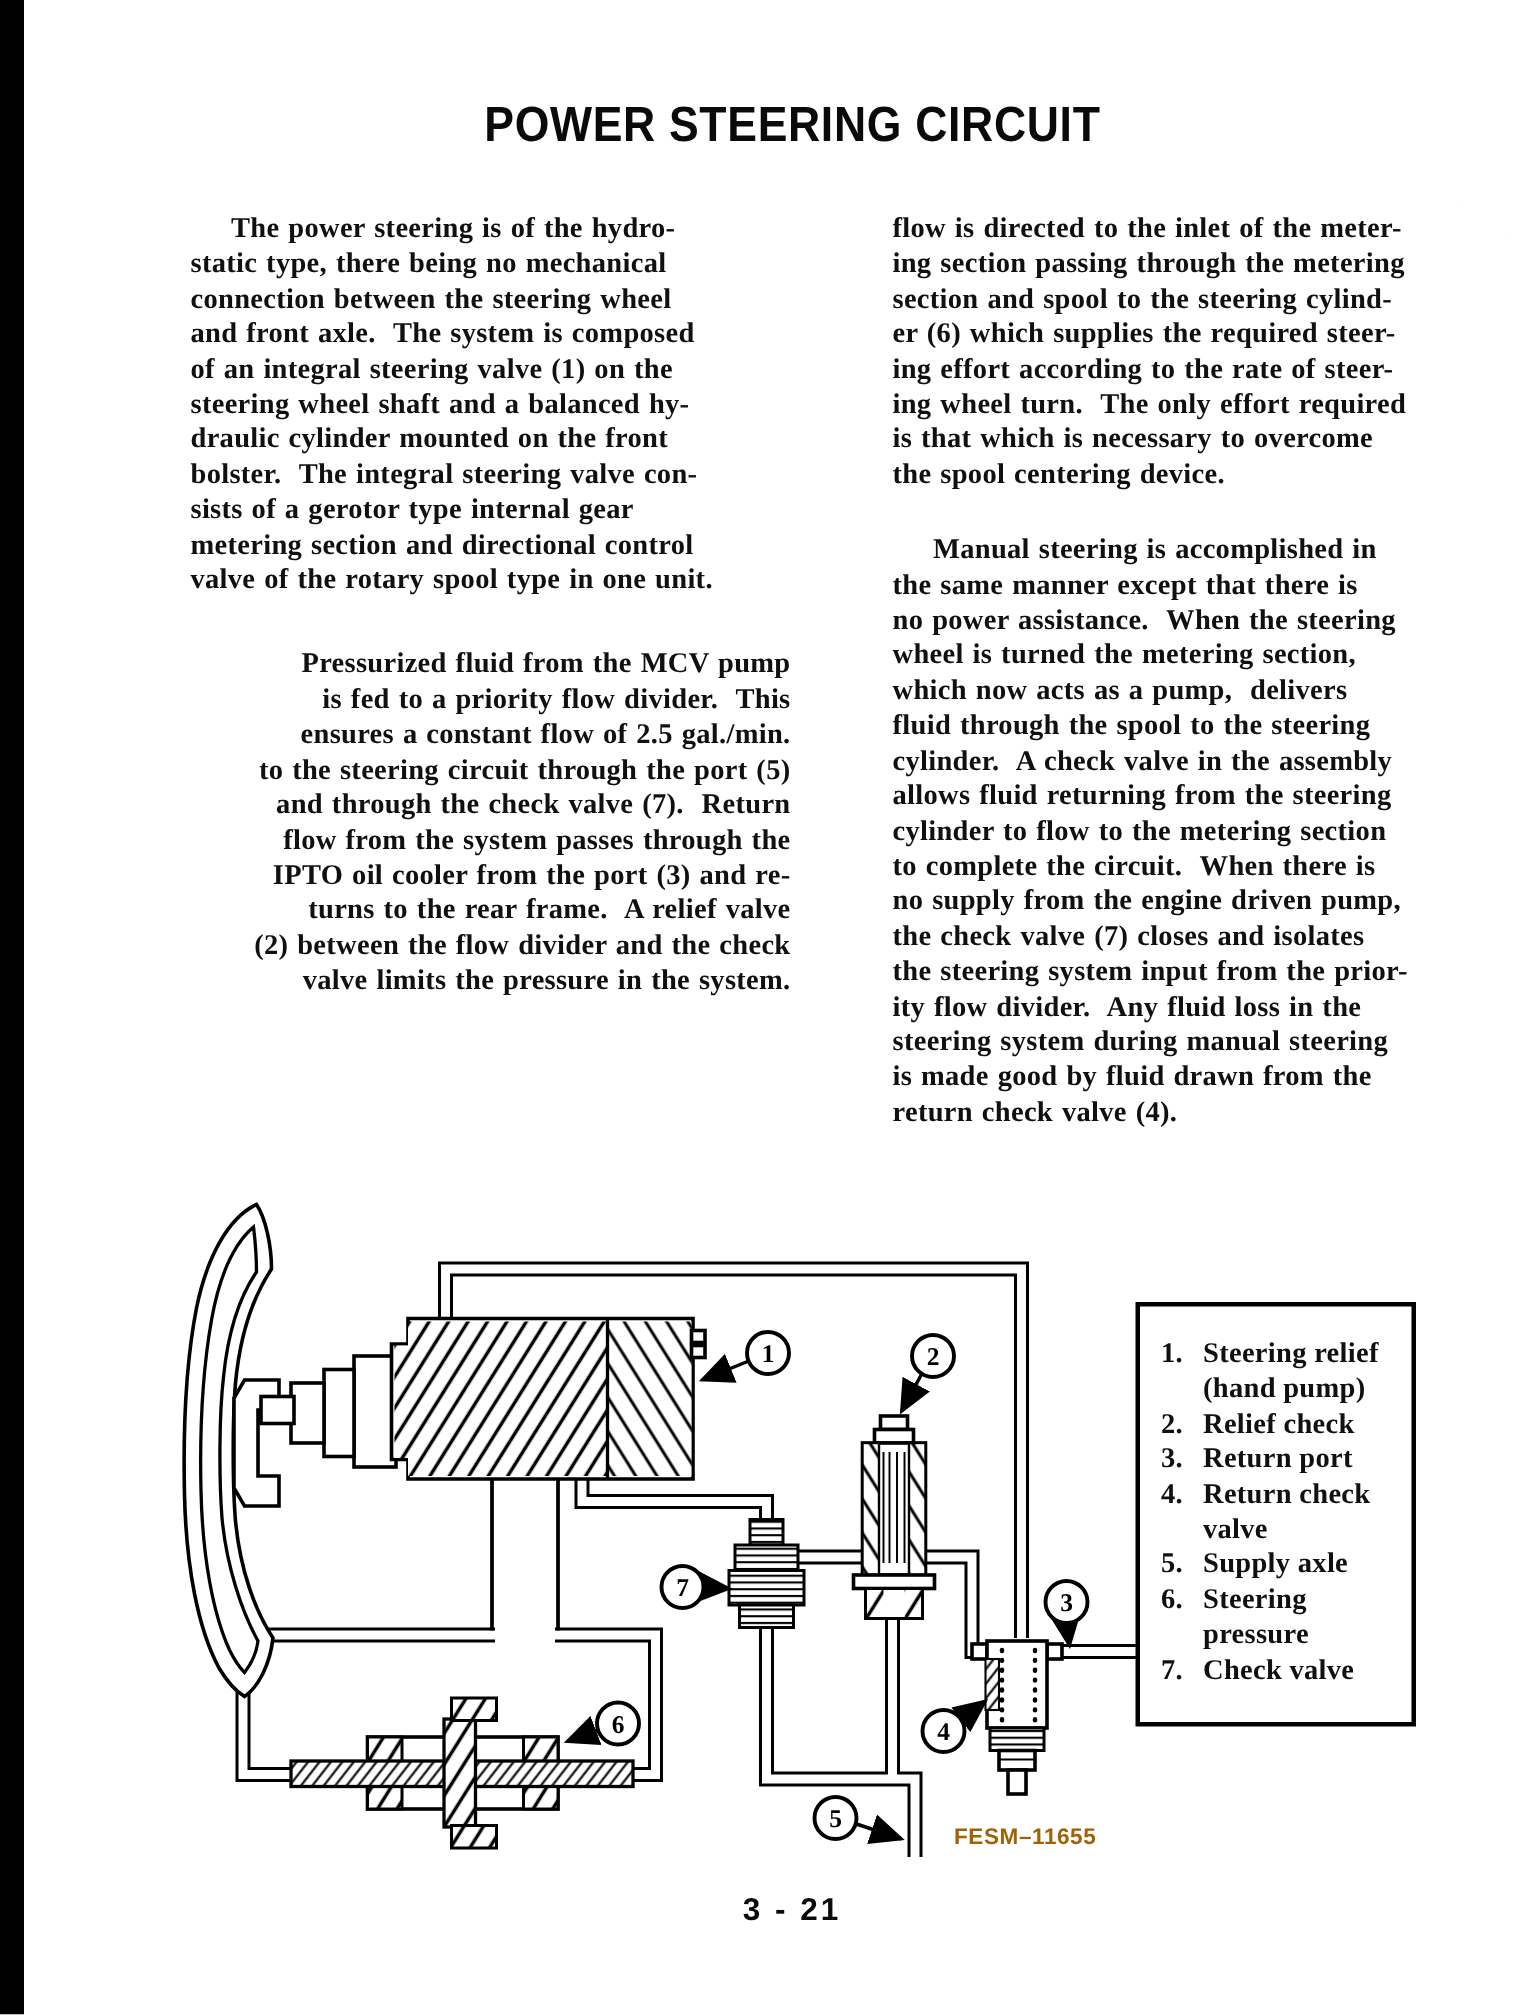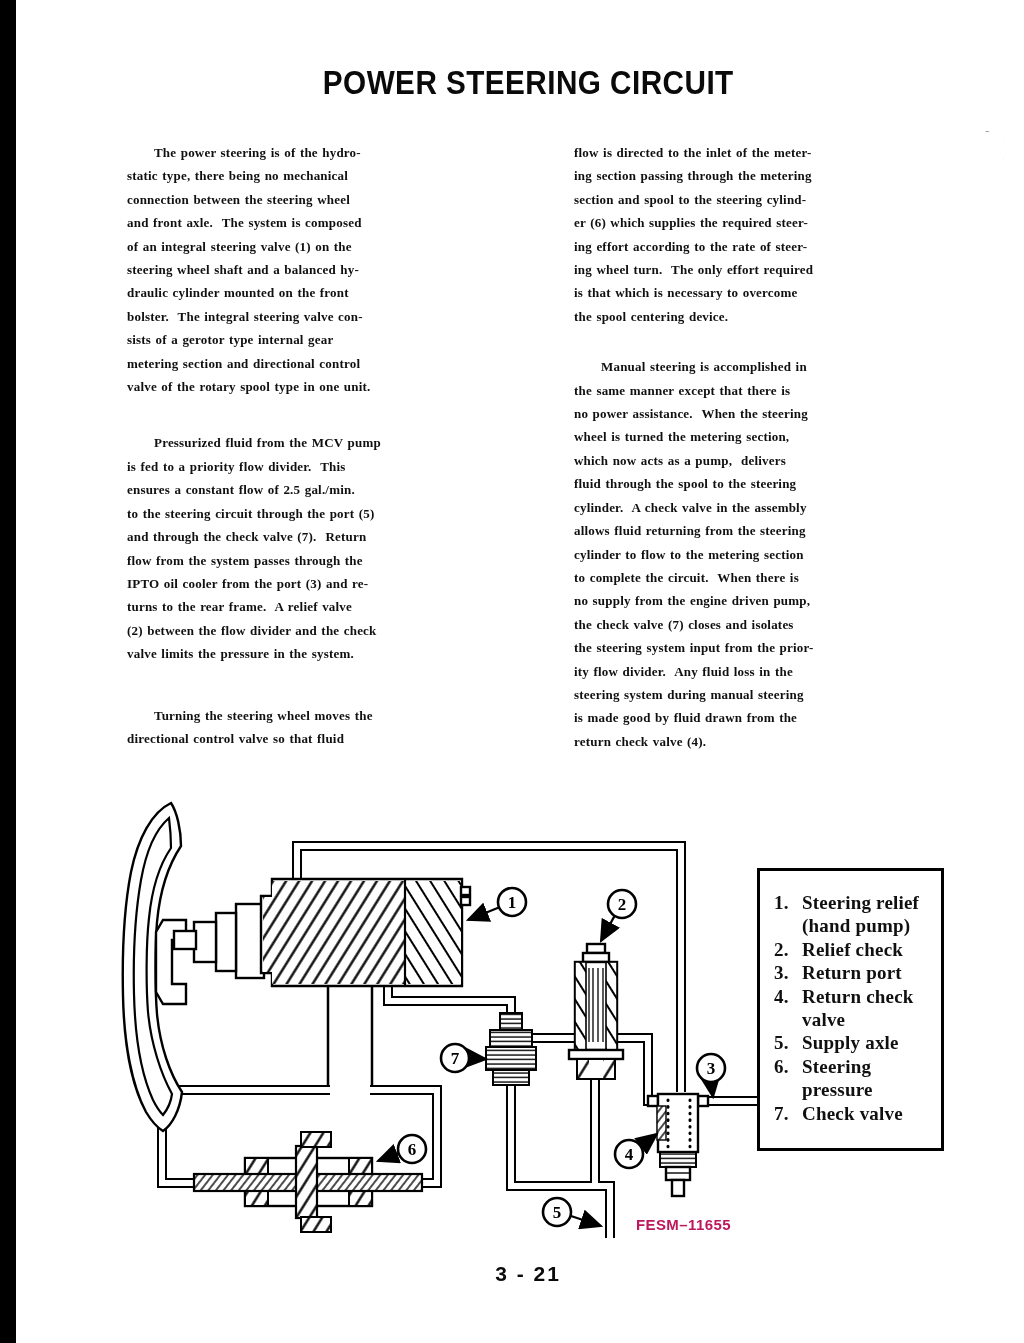--- a/index.html
+++ b/index.html
@@ -5,36 +5,36 @@
   html,body{margin:0;padding:0;}
   body{width:1024px;height:1343px;position:relative;background:#ffffff;overflow:hidden;
        font-family:"Liberation Serif","DejaVu Serif",serif;color:#0f0f0f;}
   .scan-strip{position:absolute;left:0;top:0;width:16px;height:1343px;background:#000;}
   .page-title{position:absolute;top:64px;left:0;width:1056px;text-align:center;
        font-family:"Liberation Sans","DejaVu Sans",sans-serif;font-weight:bold;font-size:33px;
        letter-spacing:0.5px;color:#0a0a0a;}
   .page-title span{display:inline-block;transform:scaleX(0.9);transform-origin:center;}
   .col{position:absolute;top:141px;}
   #col-left{left:127px;width:400px;}
-  #col-right{left:574px;width:400px;}
-  .para{white-space:pre;font-weight:bold;font-size:13px;line-height:23.4px;
+  #col-right{left:595px;width:400px;}
+  .para{white-space:pre;font-weight:bold;font-size:19px;line-height:23.4px;
         letter-spacing:0.2px;word-spacing:1px;color:#101010;}
   .ind{text-indent:27px;}
-  .mt1{margin-top:33px;}
+  .mt1{margin-top:33px;text-align:right;}
   .mt2{margin-top:38px;}
   .mt3{margin-top:27px;}
   .legend-box{position:absolute;left:757px;top:868px;width:187px;height:283px;
         border:3px solid #000;box-sizing:border-box;padding:20px 6px 0 14px;}
   .legend-item{display:flex;font-weight:bold;font-size:19px;line-height:23.4px;
         letter-spacing:0.2px;color:#101010;}
   .legend-num{width:28px;flex:none;}
   .legend-label{white-space:pre;}
   .figure-code{position:absolute;left:636px;top:1216px;
         font-family:"Liberation Sans","DejaVu Sans",sans-serif;font-weight:bold;
-        font-size:15px;letter-spacing:0.4px;color:#be185d;}
+        font-size:15px;letter-spacing:0.4px;color:#a16207;}
   .page-number{position:absolute;top:1262px;left:0;width:1056px;text-align:center;
         font-family:"Liberation Sans","DejaVu Sans",sans-serif;font-weight:bold;
         font-size:21px;letter-spacing:2px;color:#0a0a0a;}
   svg.art{position:absolute;left:0;top:0;width:1024px;height:1343px;}
   .po{stroke:#000;stroke-width:10;fill:none;stroke-linejoin:miter;}
   .pi{stroke:#fff;stroke-width:6;fill:none;stroke-linejoin:miter;}
   .ln{stroke:#000;stroke-width:2.5;fill:none;}
   .part{fill:#fff;stroke:#000;stroke-width:2.4;stroke-linejoin:miter;}
   .callout-circle{fill:#fff;stroke:#000;stroke-width:2.6;}
   .callout-num{font-family:"Liberation Serif","DejaVu Serif",serif;font-weight:bold;
@@ -63,22 +63,20 @@
   <div class="para ind mt1">Pressurized fluid from the MCV pump
 is fed to a priority flow divider.  This
 ensures a constant flow of 2.5 gal./min.
 to the steering circuit through the port (5)
 and through the check valve (7).  Return
 flow from the system passes through the
 IPTO oil cooler from the port (3) and re-
 turns to the rear frame.  A relief valve
 (2) between the flow divider and the check
 valve limits the pressure in the system.</div>
-  <div class="para ind mt2">Turning the steering wheel moves the
-directional control valve so that fluid</div>
 </div>
 
 <div class="col" id="col-right">
   <div class="para">flow is directed to the inlet of the meter-
 ing section passing through the metering
 section and spool to the steering cylind-
 er (6) which supplies the required steer-
 ing effort according to the rate of steer-
 ing wheel turn.  The only effort required
 is that which is necessary to overcome

